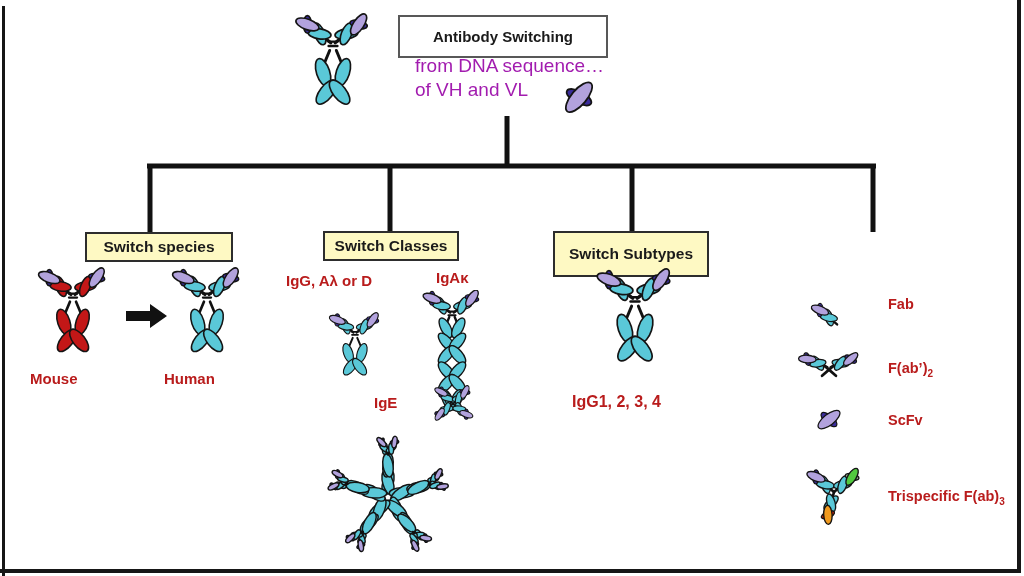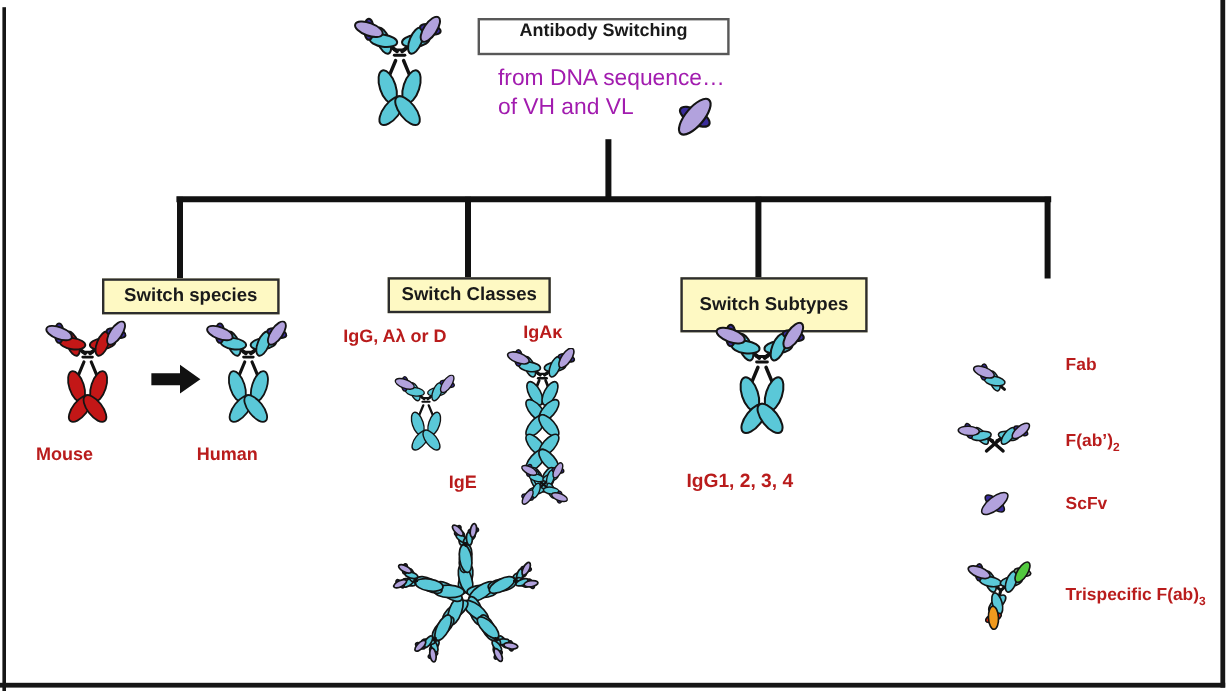--- a/index.html
+++ b/index.html
@@ -4,22 +4,22 @@
 <style>
   *{margin:0;padding:0;box-sizing:border-box}
   html,body{background:#ffffff}
   .canvas{position:relative;width:1024px;height:576px;background:#ffffff;overflow:hidden;
           font-family:"Liberation Sans",sans-serif;color:#1a1a1a}
   .edge{position:absolute;background:#161616}
   .fig{position:absolute}
   .fig svg{display:block;width:100%;height:auto}
   .box{position:absolute;display:flex;align-items:center;justify-content:center;
        background:#fef9c3;border:2px solid #2d2d2d;font-weight:bold;font-size:15.5px;white-space:nowrap}
-  .title-box{position:absolute;left:398px;top:15px;width:210px;height:31px;
-       display:flex;align-items:flex-start;justify-content:center;background:#fff;
+  .title-box{position:absolute;left:398px;top:15px;width:210px;height:43px;
+       display:flex;align-items:center;justify-content:center;background:#fff;
        border:2px solid #585858;font-weight:bold;font-size:15px}
   .subtitle{position:absolute;left:415px;top:54px;font-size:19px;line-height:24px;color:#a21caf}
   .lbl{position:absolute;font-weight:bold;font-size:15px;white-space:nowrap;color:#b91c1c}
   .lbl sub{font-size:10px;font-weight:bold}
   .tc{text-align:left}
   .connectors{position:absolute;left:0;top:0;pointer-events:none}
 </style>
 </head>
 <body>
 
@@ -73,21 +73,21 @@
         <ellipse transform="rotate(-38 27 23)" cx="27" cy="23" rx="15.5" ry="6.4" fill="#B2A2DD" stroke="#141414" stroke-width="1.5"></ellipse>
       </svg>
     </div>
 
   <div class="box" style="left:85px;top:232px;width:148px;height:30px">
     <span>Switch species</span>
     </div>
   <div class="box" style="left:323px;top:231px;width:136px;height:30px">
     <span>Switch Classes</span>
     </div>
-  <div class="box" style="left:567px;top:231px;width:156px;height:46px">
+  <div class="box" style="left:553px;top:231px;width:156px;height:46px">
     <span>Switch Subtypes</span>
     </div>
 
   <div class="fig" style="left:22px;top:267px;width:102px">
       <svg xmlns="http://www.w3.org/2000/svg" viewBox="0 0 100 88">
         <line x1="46" y1="26" x2="54" y2="26" stroke="#111111" stroke-width="2.2" stroke-linecap="round"></line>
         <line x1="46" y1="30" x2="54" y2="30" stroke="#111111" stroke-width="2.2" stroke-linecap="round"></line>
         <line x1="48" y1="27" x2="26.72370965261851" y2="10.377140166207223" stroke="#111111" stroke-width="3" stroke-linecap="round"></line>
         <ellipse transform="rotate(-112 37.75586020311262 18.99640082076644)" cx="37.75586020311262" cy="18.99640082076644" rx="10.5" ry="4.6" fill="#C31717" stroke="#141414" stroke-width="1.5"></ellipse>
         <ellipse transform="rotate(-172 37.75586020311262 18.99640082076644)" cx="37.75586020311262" cy="18.99640082076644" rx="10.5" ry="4.6" fill="#C31717" stroke="#141414" stroke-width="1.5"></ellipse>

